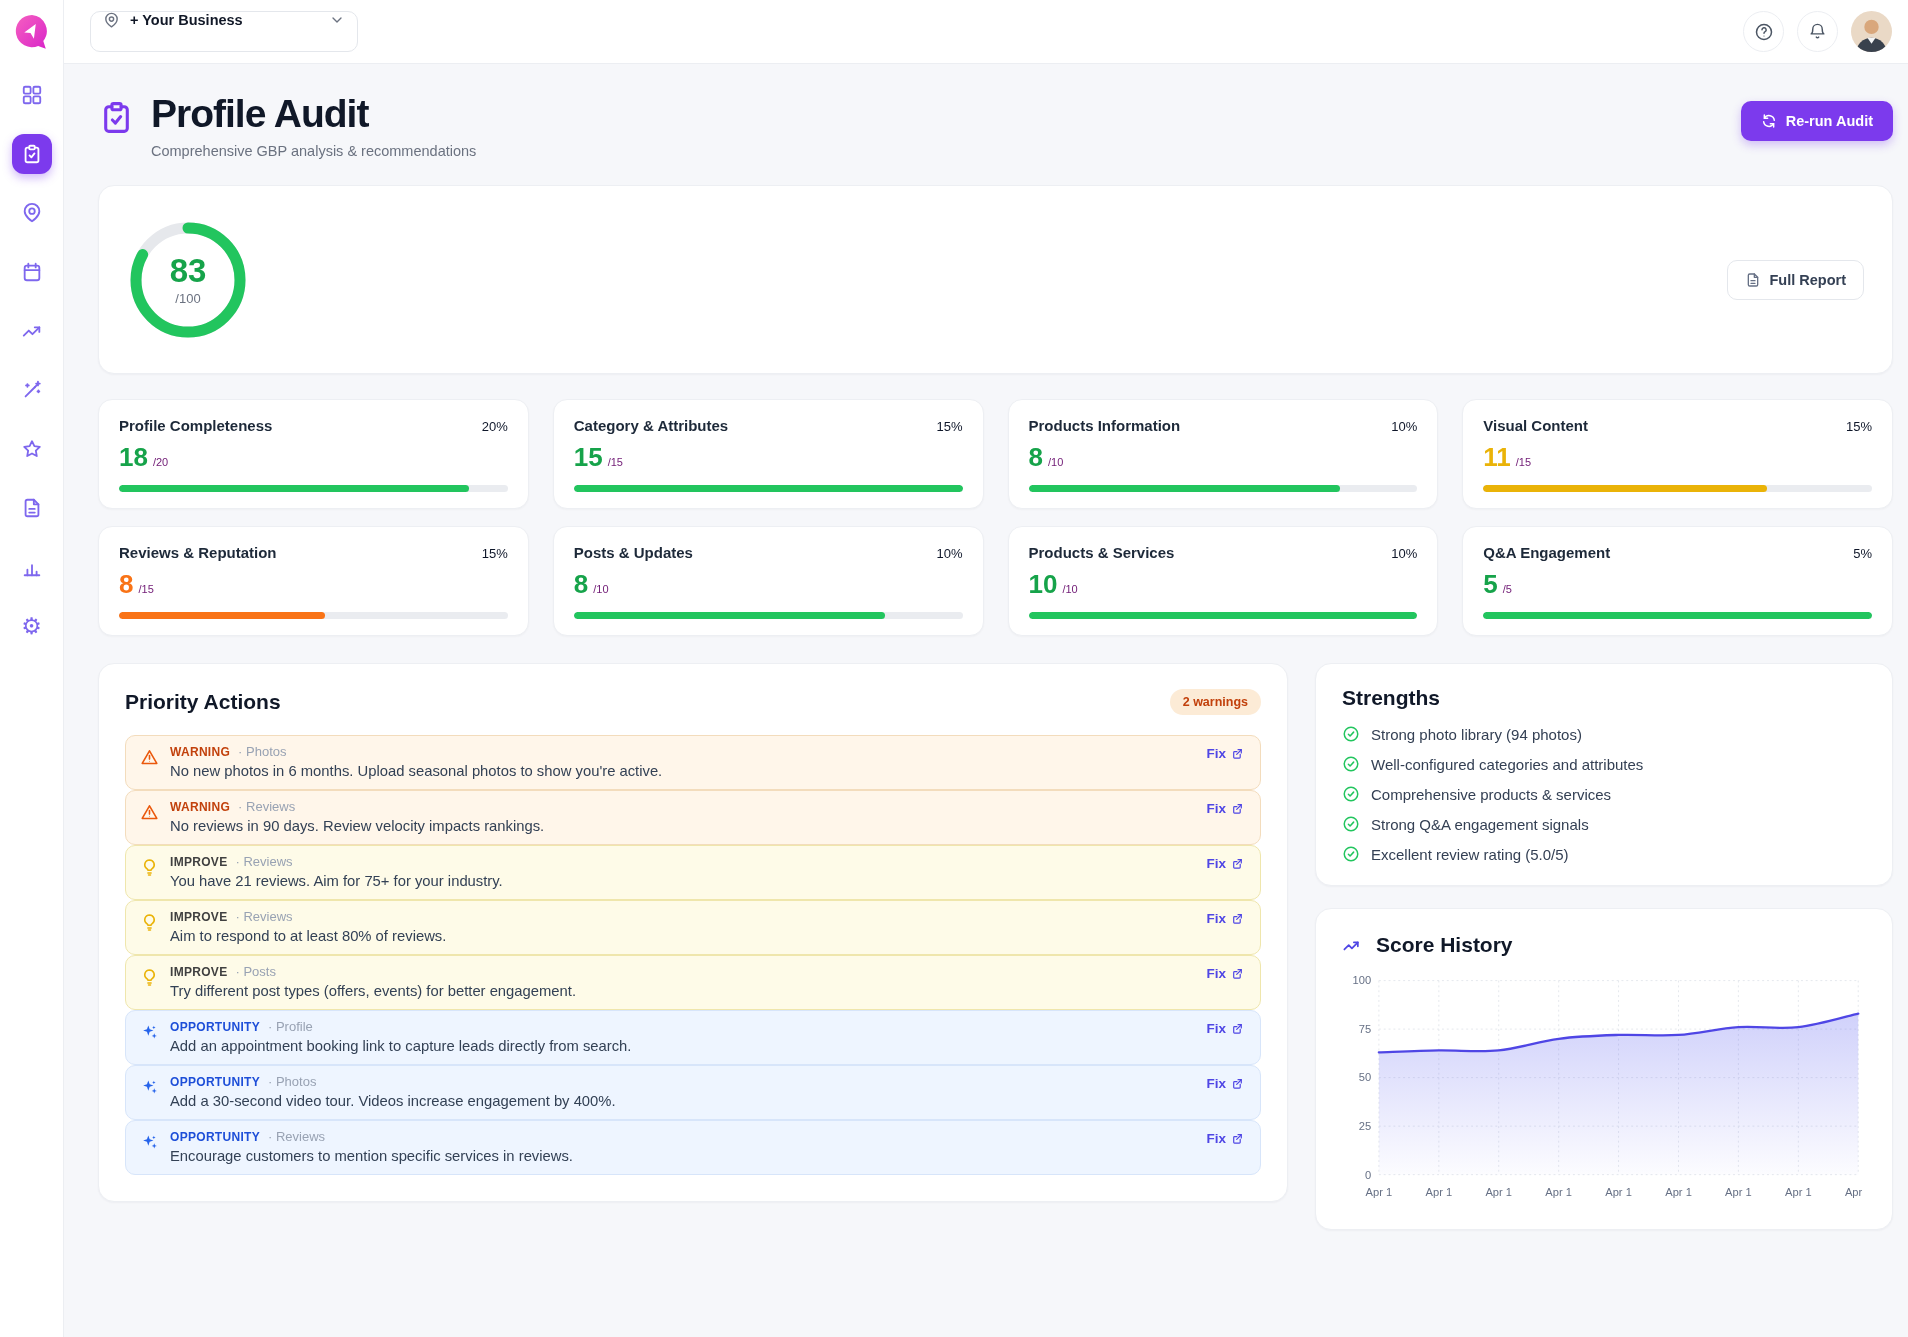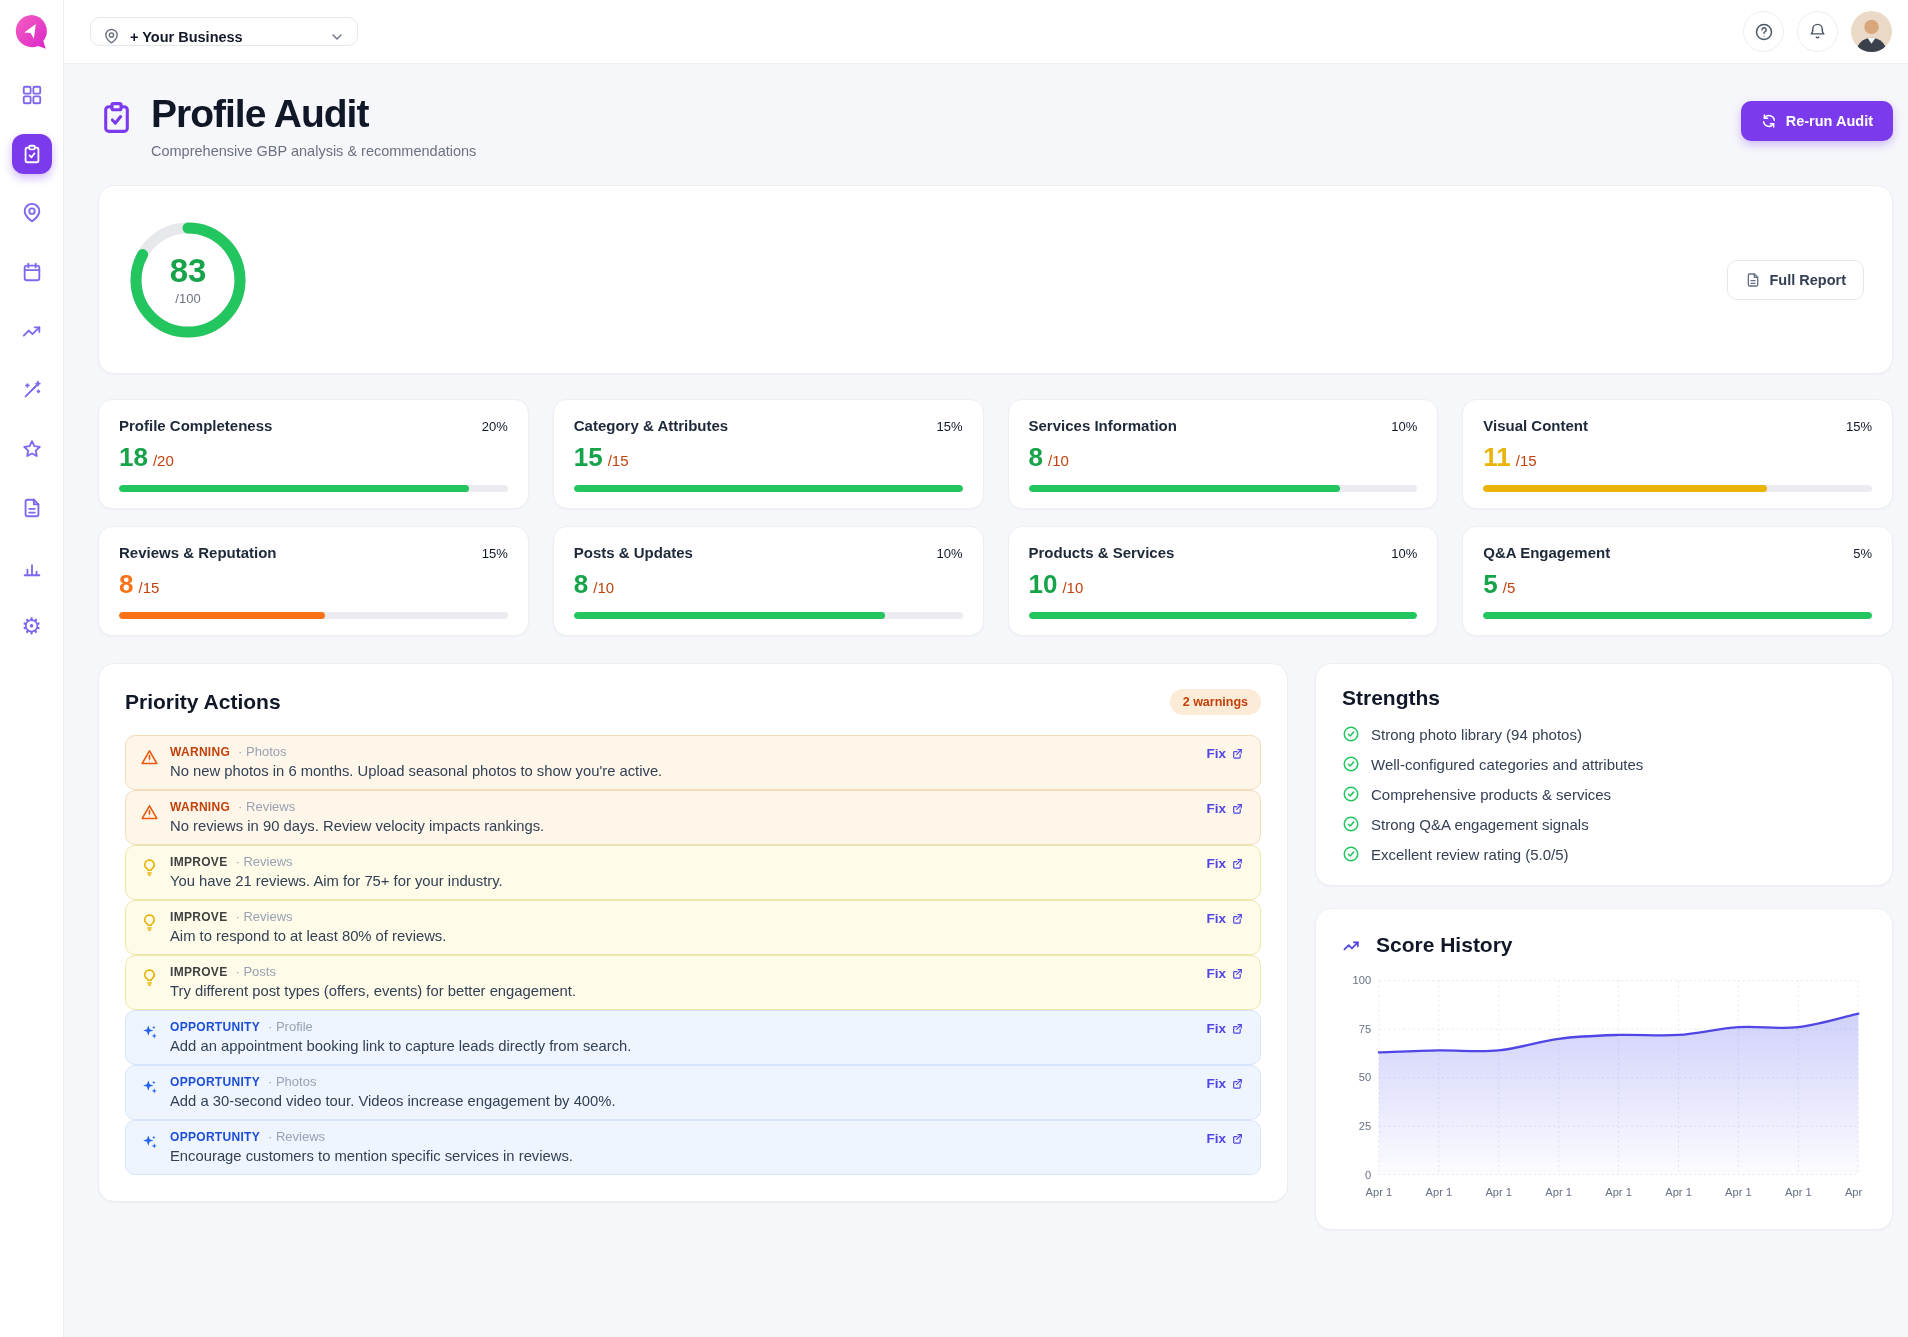--- a/index.html
+++ b/index.html
@@ -19,22 +19,22 @@
   .nav-item { width:40px; height:40px; border-radius:12px; display:flex; align-items:center;
     justify-content:center; color:#7E67EE; cursor:pointer; }
   .nav-item svg { width:22px; height:22px; }
   .nav-item.active { background:#7C3AED; color:#fff; box-shadow:0 4px 10px rgba(124,58,237,.35); }
   .gear-glyph { font-size:23px; line-height:1; color:#7E67EE; }
 
   
   .main { flex:1; display:flex; flex-direction:column; min-width:0; }
   .topbar { height:64px; flex:none; background:#fff; border-bottom:1px solid #ECEEF2;
     display:flex; align-items:center; padding:0 16px 0 26px; }
-  .biz { width:268px; height:29px; border:1px solid #E4E7EC; border-radius:10px; background:#fff;
-    display:flex; align-items:flex-end; gap:10px; padding:0 12px; cursor:pointer; }
+  .biz { width:268px; height:41px; border:1px solid #E4E7EC; border-radius:10px; background:#fff;
+    display:flex; align-items:flex-start; gap:10px; padding:0 12px; cursor:pointer; }
   .biz-label { font-size:14.5px; font-weight:700; color:#111827; }
   .biz .chev { margin-left:auto; color:#6B7280; }
   .top-actions { margin-left:auto; display:flex; align-items:center; gap:13px; }
   .icon-btn { width:41px; height:41px; border-radius:50%; border:1px solid #ECEEF2; background:#fff;
     display:flex; align-items:center; justify-content:center; color:#4B5563; cursor:pointer; }
   .avatar { width:41px; height:41px; border-radius:50%; overflow:hidden; flex:none; cursor:pointer; }
 
   
   .content { padding:28px 15px 0 34px; }
   .page-head { display:flex; align-items:flex-start; }
@@ -68,21 +68,21 @@
 
   
   .cat-grid { margin-top:25px; display:grid; grid-template-columns:repeat(4,1fr); gap:17px 24px; }
   .cat-card { background:#fff; border:1px solid #EDEFF3; border-radius:14px; padding:17px 20px;
     height:110px; box-shadow:0 1px 2px rgba(16,24,40,.03); }
   .cat-head { display:flex; justify-content:space-between; align-items:baseline; }
   .cat-name { font-size:15px; font-weight:600; color:#1D2939; }
   .cat-weight { font-size:13px; color:#0f172a; }
   .cat-score-row { margin-top:8px; display:flex; align-items:baseline; gap:5px; }
   .cat-score { font-size:26px; font-weight:800; }
-  .cat-max { font-size:15px; color:#c2410c; }
+  .cat-max { font-size:11px; color:#701a75; }
   .bar { margin-top:12px; height:7px; border-radius:99px; background:#EAECF0; overflow:hidden; }
   .bar-fill { height:100%; border-radius:99px; }
 
   
   .bottom { margin-top:27px; display:flex; gap:27px; align-items:flex-start; }
   .priority { width:1190px; flex:none; padding:25px 26px 26px; }
   .pa-head { display:flex; align-items:center; justify-content:space-between; }
   .panel-title { font-size:21px; font-weight:800; color:#101828; }
   .warn-badge { background:#FCEBD6; color:#C2410C; font-size:12.5px; font-weight:700;
     padding:6px 13px; border-radius:999px; }
@@ -310,21 +310,21 @@
       <span class="cat-score" style="color: rgb(22, 163, 74);">15</span>
       <span class="cat-max">/15</span>
     </div>
     <div class="bar">
       <div class="bar-fill" style="width: 100%; background: rgb(34, 197, 94);"></div>
     </div>
   </div>
 
   <div class="cat-card">
     <div class="cat-head">
-      <span class="cat-name">Services Information</span>
+      <span class="cat-name">Products Information</span>
       <span class="cat-weight">10%</span>
     </div>
     <div class="cat-score-row">
       <span class="cat-score" style="color: rgb(22, 163, 74);">8</span>
       <span class="cat-max">/10</span>
     </div>
     <div class="bar">
       <div class="bar-fill" style="width: 80%; background: rgb(34, 197, 94);"></div>
     </div>
   </div>

